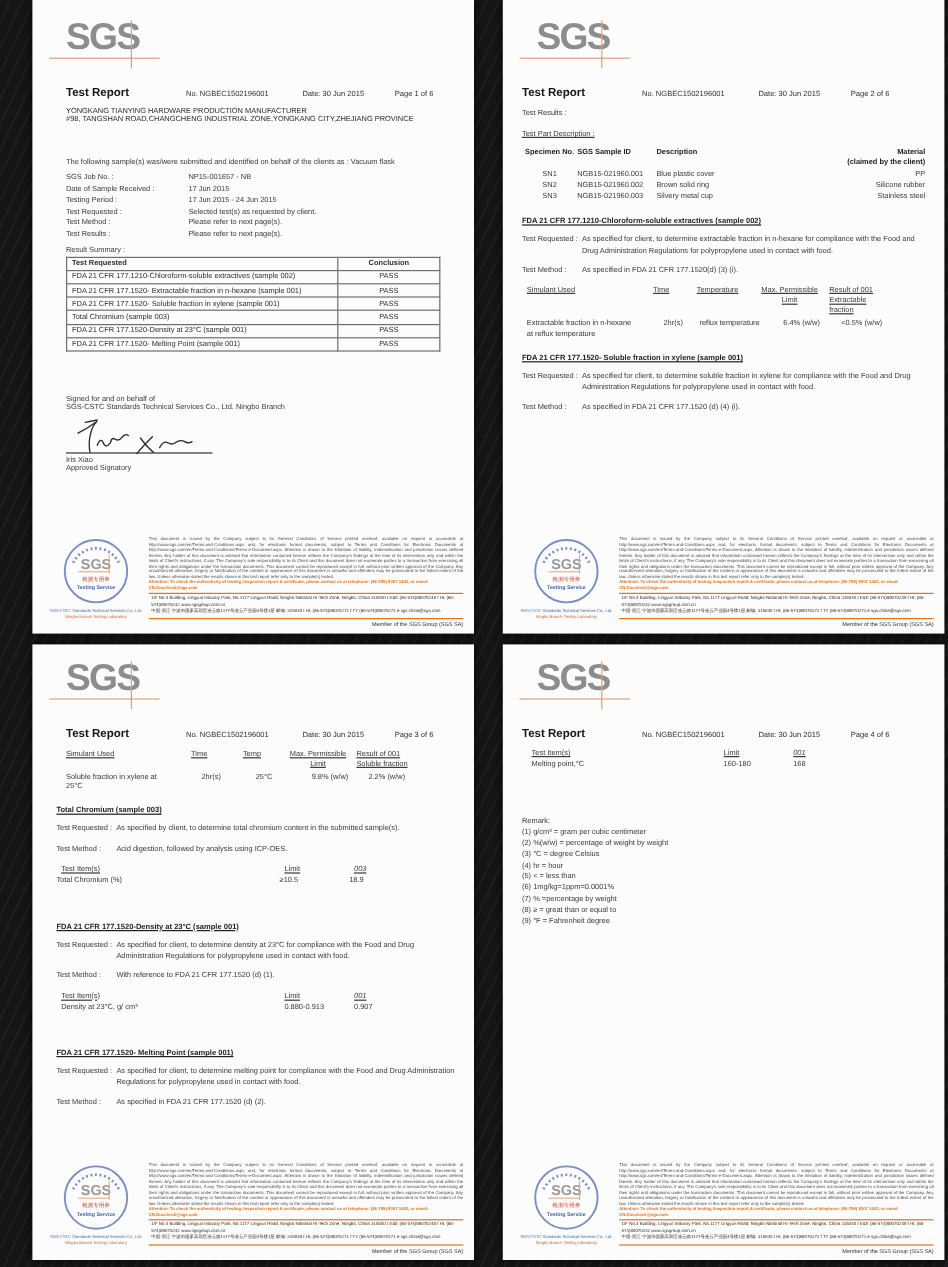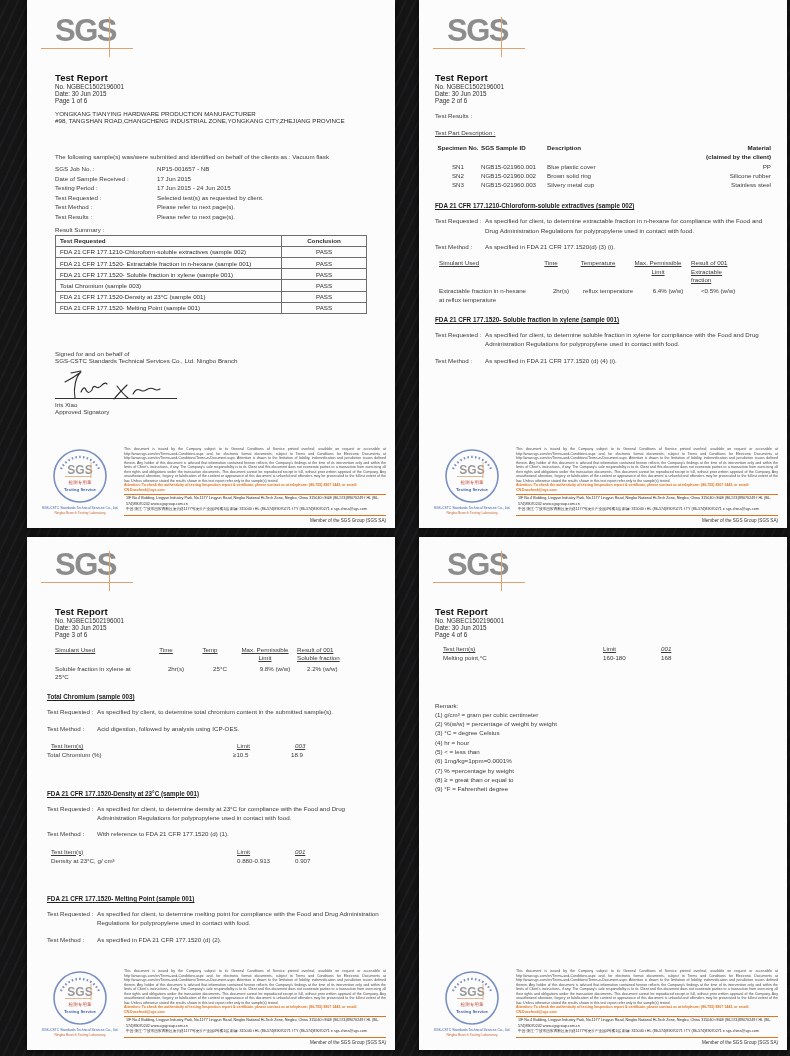--- a/index.html
+++ b/index.html
@@ -21,21 +21,21 @@
   .sgs-logo{position:relative;height:44px;margin:15px 0 0 20px;width:110px;flex:none;}
   #p3 .sgs-logo,#p4 .sgs-logo{margin-top:12px;}
   .sgs-logo .txt{
     position:absolute;left:8px;top:0;font-size:31px;font-weight:bold;
     color:#8d8d8d;letter-spacing:-1.5px;line-height:1;font-family:"Liberation Sans",sans-serif;
   }
   .sgs-logo .hline{position:absolute;left:-6px;top:33px;width:92px;height:1px;background:#e0a171;}
   .sgs-logo .vline{position:absolute;left:62px;top:2px;width:1px;height:40px;background:#e0a171;}
 
   
-  .rpt-line{display:flex;align-items:baseline;margin-top:13px;font-size:6.3px;color:#2e2e2e;flex-direction:column;}
+  .rpt-line{display:flex;align-items:baseline;margin-top:13px;font-size:6.3px;color:#2e2e2e;}
   .pad28{padding-left:28px;padding-right:28px;}
   .pad16{padding-left:16px;padding-right:16px;}
   .rpt-title{font-size:9.6px;font-weight:bold;color:#161616;width:100px;flex:none;}
   .rpt-no{width:97px;flex:none;}
   .rpt-date{width:77px;flex:none;}
 
   .t62{font-size:6.2px;}
   .kv{display:flex;font-size:6.2px;line-height:1.55;}
   .kv .k{width:102px;flex:none;}
   .mt4{margin-top:4px;} .mt6{margin-top:6px;} .mt8{margin-top:8px;} .mt10{margin-top:10px;}

